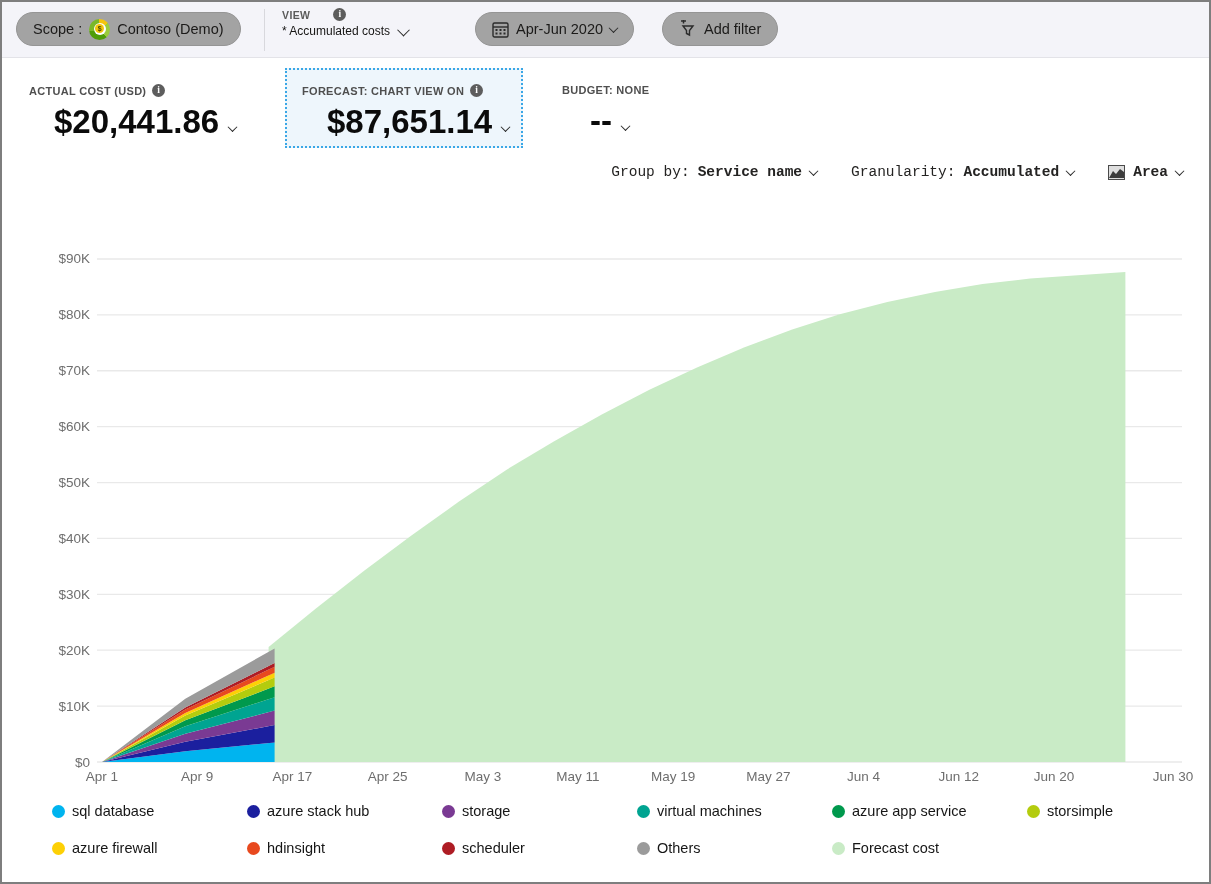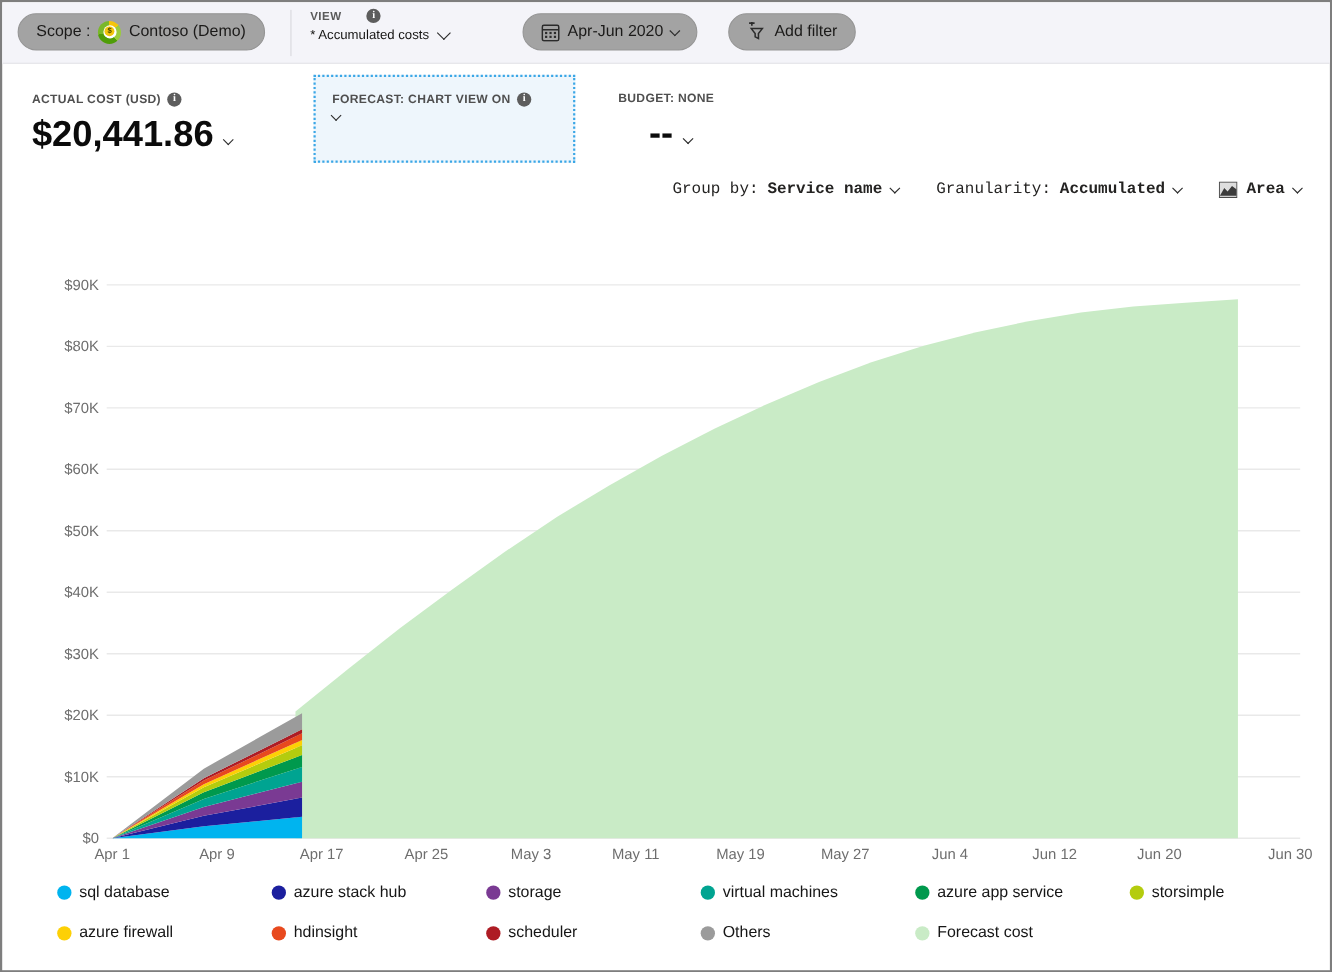--- a/index.html
+++ b/index.html
@@ -21,21 +21,21 @@
   .chev { width:7px; height:7px; border-right:1.6px solid #2b2b2b; border-bottom:1.6px solid #2b2b2b; transform:rotate(45deg) translate(-1px,-1px); display:inline-block; }
   .chev.big { width:9px; height:9px; }
   .info-icon { display:inline-block; width:13px; height:13px; border-radius:50%; background:#5d5d5d; position:relative; }
   .info-icon::before { content:"i"; position:absolute; left:0; top:0; width:13px; height:13px; color:#fff; font-size:9.5px; line-height:13px; text-align:center; font-family:"Liberation Serif", serif; font-weight:bold; }
   .sub-icon { width:21px; height:21px; border-radius:50%; background:conic-gradient(#f4c50c 0 14%, #9acc3c 14% 38%, #4f9d08 38% 72%, #7ab829 72% 100%); position:relative; display:inline-block; }
   .sub-icon::before { content:""; position:absolute; left:4.5px; top:4.5px; width:12px; height:12px; border-radius:50%; background:#fff; }
   .sub-icon::after { content:"$"; position:absolute; left:6px; top:5.5px; width:9px; height:9px; border-radius:50%; background:#f4c50c; color:#4c4c00; font-size:7px; line-height:10px; text-align:center; font-weight:bold; }
 
   
   .kpi-label-row { display:flex; align-items:center; gap:6px; font-size:11px; font-weight:bold; letter-spacing:.3px; color:#4f4f4f; }
-  .kpi-value-row { display:flex; align-items:flex-end; gap:10px; margin-top:6px; font-size:33px; font-weight:bold; color:#0b0b0b; cursor:pointer; }
+  .kpi-value-row { display:flex; align-items:flex-end; gap:10px; margin-top:6px; font-size:33px; font-weight:bold; color:#0b0b0b; cursor:pointer;margin-left:25px; }
   .kpi-value-row .chev { margin-bottom:9px; }
   .kpi-actual { position:absolute; left:27px; top:82px; }
   .kpi-forecast-box { position:absolute; left:283px; top:66px; width:238px; height:80px; background:#eef6fc; border:2px dotted #3aa7e6; padding:14px 0 0 15px; }
   .kpi-budget { position:absolute; left:560px; top:82px; }
   .kpi-budget .kpi-value-row { margin-left:28px; }
 
   
   .controls { position:absolute; right:26px; top:162px; display:flex; align-items:center; gap:34px; font-size:14.5px; color:#242322; }
   .ctrl { display:flex; align-items:center; gap:8px; cursor:pointer;font-family:Liberation Mono, monospace; }
   .ctrl b { font-weight:bold; }
@@ -107,20 +107,21 @@
       <span class="chev"></span>
     </div>
   </div>
 
   <div class="kpi-forecast-box">
     <div class="kpi-label-row">
       <span>FORECAST: CHART VIEW ON</span>
       <span class="info-icon"></span>
     </div>
     <div class="kpi-value-row">
+      <span>$87,651.14</span>
       <span class="chev"></span>
     </div>
   </div>
 
   <div class="kpi-budget">
     <div class="kpi-label-row">
       <span>BUDGET: NONE</span>
     </div>
     <div class="kpi-value-row">
       <span>--</span>

